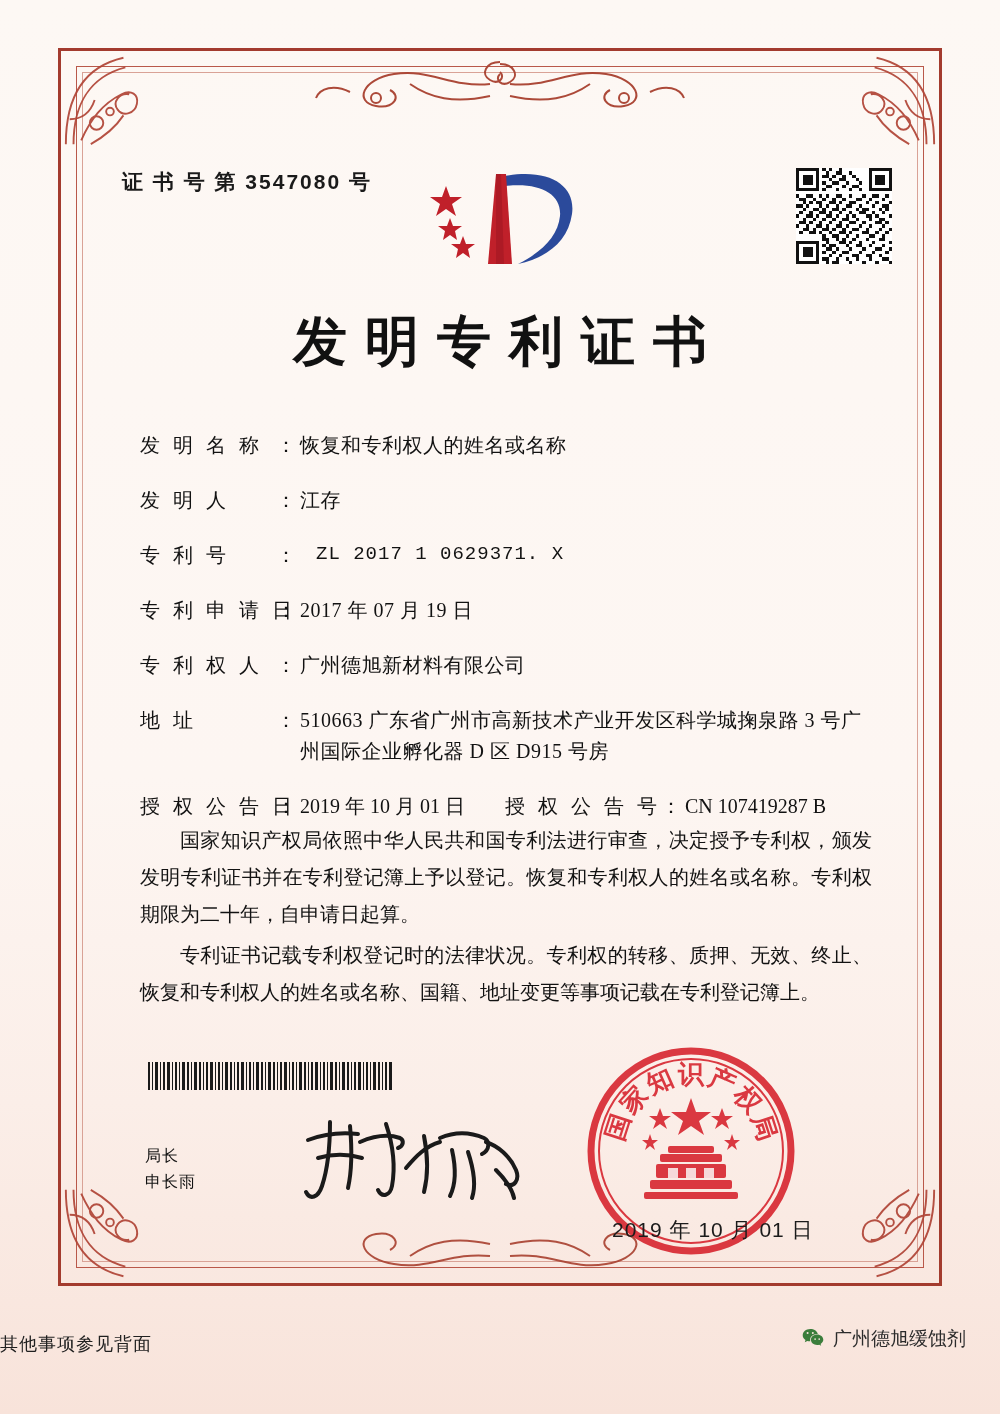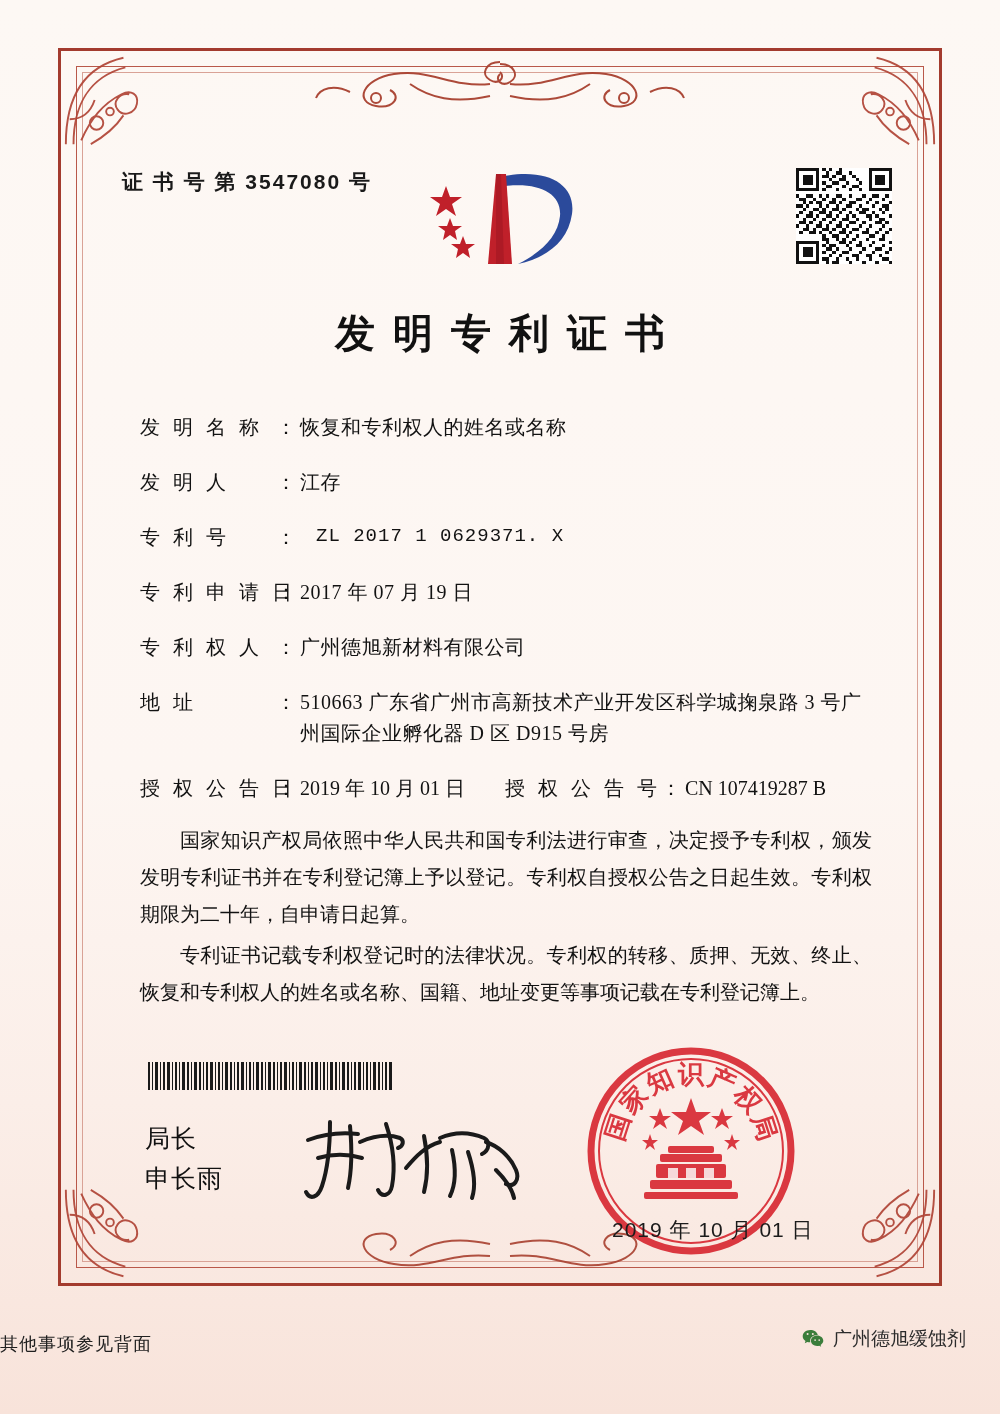--- a/index.html
+++ b/index.html
@@ -104,34 +104,34 @@
     height: 96px;
   }
   .qr svg { width:100%; height:100%; display:block; }
 
   
   .title {
     position: absolute;
     top: 306px;
     left: 0; right: 0;
     text-align: center;
-    font-size: 40px;
+    font-size: 54px;
     font-weight: bold;
     letter-spacing: 18px;
     text-indent: 18px;
     color: #111111;
     font-family: "Liberation Serif", "DejaVu Serif", serif;
   }
 
   
   .fields {
     position: absolute;
     left: 140px;
     right: 120px;
-    top: 412px;
+    top: 430px;
     font-size: 20px;
     color: #121212;
   }
   .field {
     display: flex;
     align-items: flex-start;
     margin-bottom: 24px;
     line-height: 1.55;
   }
   .f-label {
@@ -168,22 +168,22 @@
     top: 1062px;
     width: 244px;
     height: 28px;
   }
   .barcode svg { width: 100%; height: 100%; display: block; }
 
   
   .sign-labels {
     position: absolute;
     left: 145px;
-    top: 1119px;
-    font-size: 25px;
+    top: 1143px;
+    font-size: 16px;
     line-height: 1.6;
     color: #111;
     letter-spacing: 1px;
   }
   .signature {
     position: absolute;
     left: 300px;
     top: 1112px;
     width: 230px;
     height: 96px;
@@ -226,21 +226,20 @@
     top: 1332px;
     font-size: 18px;
     color: #202020;
     letter-spacing: 1px;
   }
   .wechat {
     position: absolute;
     right: 34px;
     top: 1326px;
     display: flex;
-    align-items: center;
     gap: 8px;
     color: #2b2b2b;
     font-size: 19px;
   }
   .wechat .wx-icon {
     width: 24px; height: 24px;
     color: #3b7d3b;
   }
   .wechat .wx-icon svg { width:100%; height:100%; display:block; }
 </style>
@@ -594,21 +593,21 @@
       <span class="col-b">
         <span class="f-label">授 权 公 告 号</span>
         <span class="f-colon">：</span>
         <span>CN 107419287 B</span>
       </span>
     </div>
 
   </div>
 
   <div class="paras">
-    <p>国家知识产权局依照中华人民共和国专利法进行审查，决定授予专利权，颁发发明专利证书并在专利登记簿上予以登记。专利权自授权公告之日起生效。专利权期限为二十年，自申请日起算。</p>
+    <p>国家知识产权局依照中华人民共和国专利法进行审查，决定授予专利权，颁发发明专利证书并在专利登记簿上予以登记。恢复和专利权人的姓名或名称。专利权期限为二十年，自申请日起算。</p>
     <p>专利证书记载专利权登记时的法律状况。专利权的转移、质押、无效、终止、恢复和专利权人的姓名或名称、国籍、地址变更等事项记载在专利登记簿上。</p>
   </div>
 
   <div class="barcode">
     <svg viewBox="0 0 244 28" shape-rendering="crispEdges">
       <rect width="244" height="28" fill="transparent"></rect>
       <g fill="#1a1a1a">
         <rect x="0" y="0" width="2" height="28"></rect>
           <rect x="4" y="0" width="1" height="28"></rect>
         <rect x="7" y="0" width="3" height="28"></rect>

